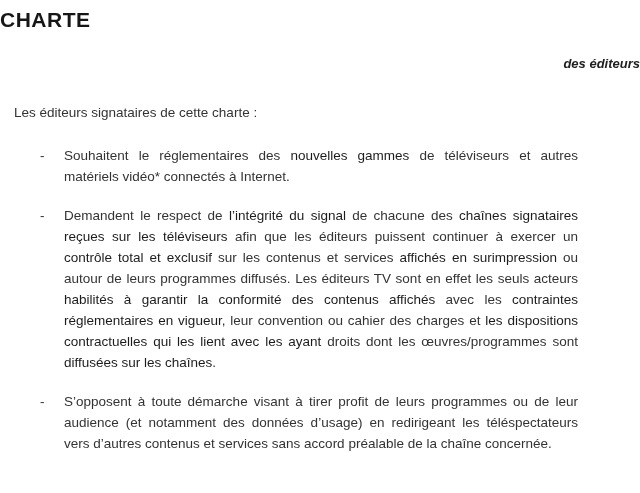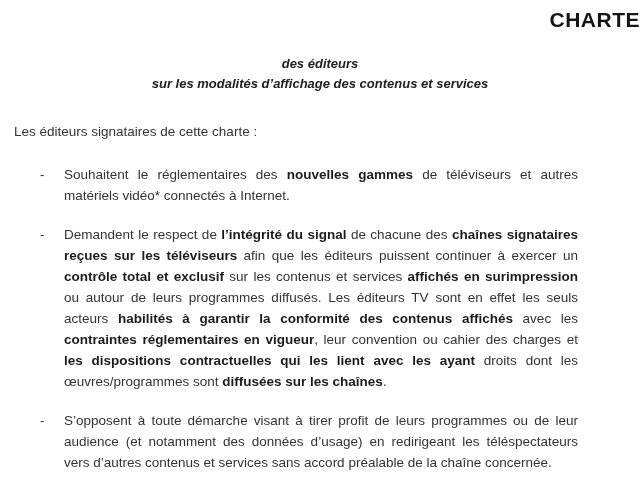--- a/index.html
+++ b/index.html
@@ -21,29 +21,29 @@
     font-family: "Liberation Sans", sans-serif;
     color: var(--text);
   }
   .page {
     width: 640px;
     height: 493px;
     position: relative;
   }
   .doc-title {
     margin: 8px 0 8px 0;
-    text-align: right;
+    text-align: left;
     font-size: 21px;
     font-weight: 700;
     letter-spacing: 0.5px;
     color: var(--title);
   }
   .doc-subtitle {
     margin-top: 22px;
-    text-align: center;
+    text-align: right;
     font-style: italic;
     font-weight: 700;
     font-size: 13px;
     line-height: 19.5px;
     color: #222222;
   }
   .intro {
     margin: 31px 0 0 14px;
     font-size: 13.5px;
     color: var(--text);
@@ -63,34 +63,33 @@
     font-size: 13.5px;
     line-height: 21px;
   }
   .bullet-text {
     flex: 1;
     text-align: justify;
     font-size: 13.5px;
     line-height: 21px;
   }
   .bullet-text .b {
-    font-weight: 700;
+    font-weight: 400;
     color: var(--bold-text);
   }
 </style>
 </head>
 <body>
 
 <div class="page">
 
   <h1 class="doc-title">CHARTE</h1>
 
   <div class="doc-subtitle">
     <div>des éditeurs</div>
-    <div>sur les modalités d’affichage des contenus et services</div>
   </div>
 
   <p class="intro">Les éditeurs signataires de cette charte :</p>
 
   <ul class="bullet-list">
     <li class="bullet-item">
       <span class="bullet-dash">-</span>
       <span class="bullet-text"><span>Souhaitent le réglementaires des </span><span class="b">nouvelles gammes</span><span> de téléviseurs et autres matériels vidéo* connectés à Internet.</span></span>
     </li>
     <li class="bullet-item">

